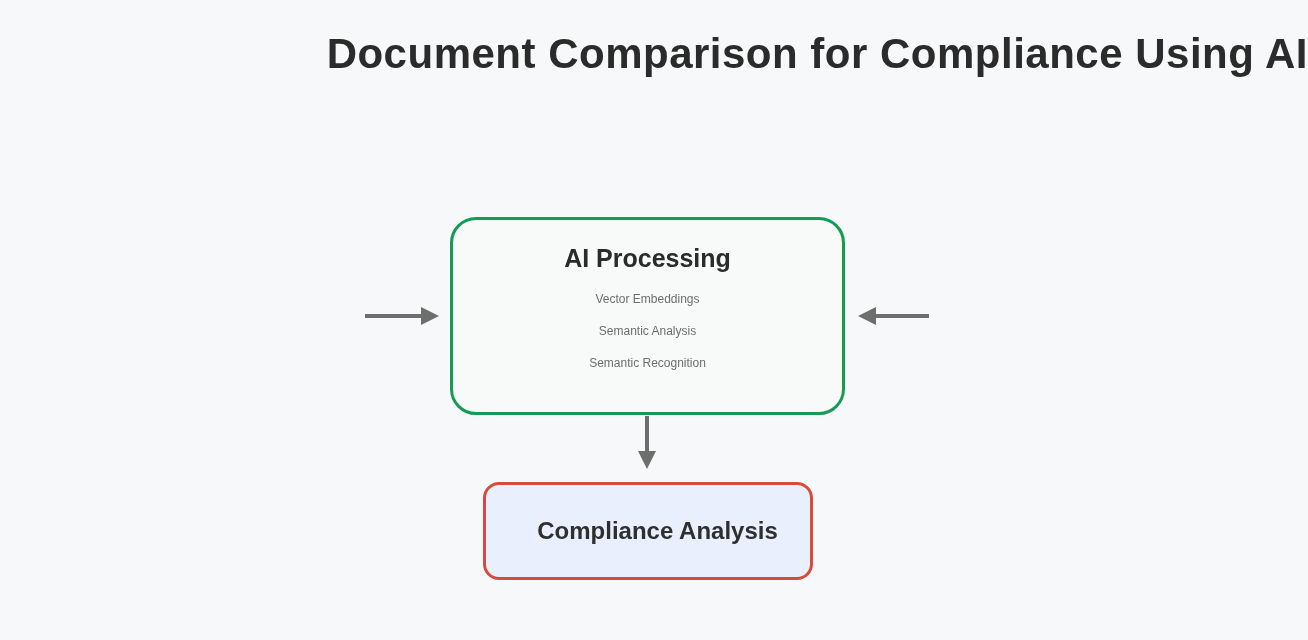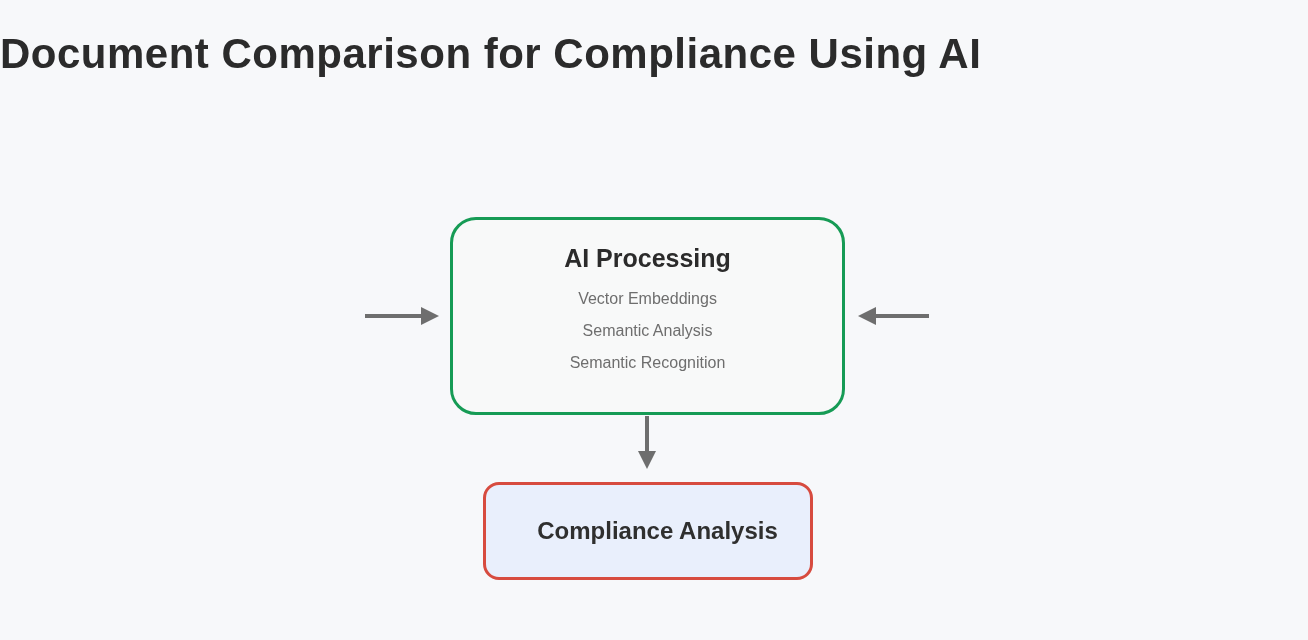--- a/index.html
+++ b/index.html
@@ -26,21 +26,21 @@
     width: 1308px;
     height: 640px;
     background: var(--page-bg);
     overflow: hidden;
   }
   .title {
     position: absolute;
     top: 30px;
     left: 0;
     width: 100%;
-    text-align: left;
+    text-align: right;
     font-size: 42px;
     line-height: 48px;
     font-weight: bold;
     color: var(--title-text);
     letter-spacing: 0.5px;
   }
   .doc-node {
     position: absolute;
     top: 183px;
     width: 198px;
@@ -84,21 +84,21 @@
   }
   .ai-title {
     margin-top: 22px;
     font-size: 25px;
     line-height: 32px;
     font-weight: bold;
     color: var(--ai-title-text);
   }
   .ai-items { margin-top: 9px; }
   .ai-item {
-    font-size: 16px;
+    font-size: 12px;
     line-height: 32px;
     color: var(--ai-item-text);
   }
   .compliance-node {
     position: absolute;
     left: 483px;
     top: 482px;
     width: 330px;
     height: 98px;
     background: var(--compliance-fill);

